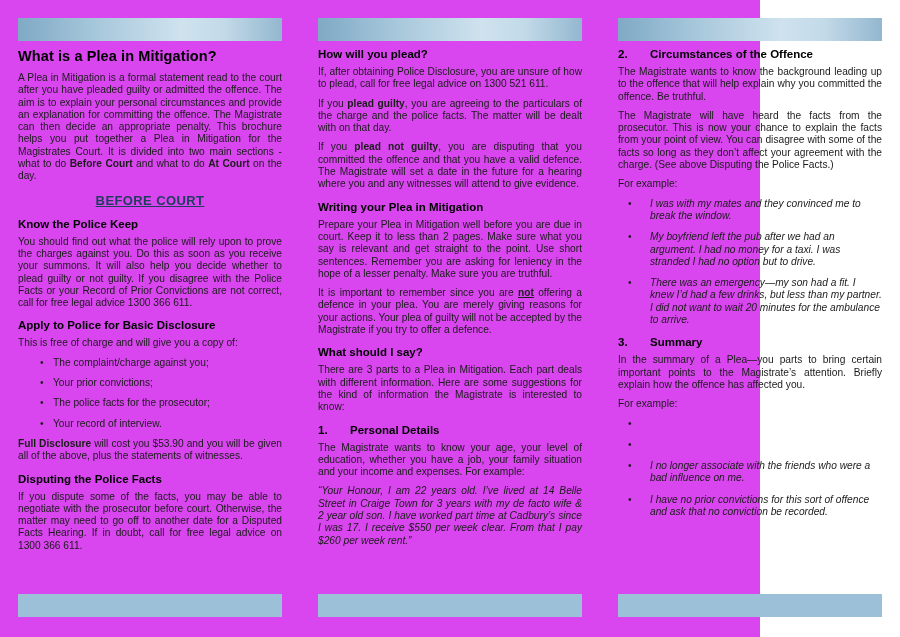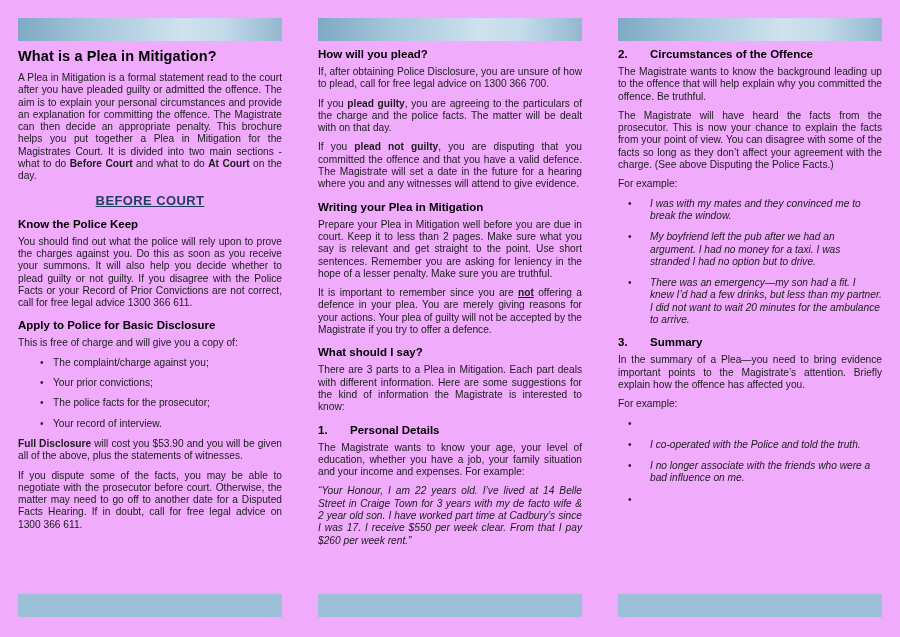--- a/index.html
+++ b/index.html
@@ -4,22 +4,22 @@
 <style>
   html, body {
     margin: 0; padding: 0;
     width: 900px; height: 637px;
     background: #ffffff;
     overflow: hidden;
     font-family: "Liberation Sans", sans-serif;
   }
   .page {
     position: relative;
-    width: 900px; height: 637px;
-    background: #f0abfc;
+    width: 760px; height: 637px;
+    background: #d946ef;
     color: var(--text, #1b1b1b);
   }
   .column {
     position: absolute;
     top: 0;
     width: 264px;
     height: 637px;
   }
   .col-0 { left: 18px; }
   .col-1 { left: 318px; }
@@ -132,30 +132,31 @@
           <li>
             <span class="marker">•</span>
             <span class="bt">The police facts for the prosecutor;</span>
           </li>
           <li>
             <span class="marker">•</span>
             <span class="bt">Your record of interview.</span>
           </li>
         </ul>
         <p class="para"><span class="b">Full Disclosure</span><span> will cost you $53.90 and you will be given all of the above, plus the statements of witnesses.</span></p>
+        <div class="subhead">Disputing the Police Facts</div>
         <p class="para"><span>If you dispute some of the facts, you may be able to negotiate with the prosecutor before court. Otherwise, the matter may need to go off to another date for a Disputed Facts Hearing. If in doubt, call for free legal advice on 1300 366 611.</span></p>
       </div>
     <div class="bottom-bar"></div>
   </div>
 
   <div class="column col-1">
     <div class="top-bar"></div>
     <div class="content">
         <div class="subhead">How will you plead?</div>
-        <p class="para"><span>If, after obtaining Police Disclosure, you are unsure of how to plead, call for free legal advice on 1300 366 700.</span></p>
+        <p class="para"><span>If, after obtaining Police Disclosure, you are unsure of how to plead, call for free legal advice on 1300 521 611.</span></p>
         <p class="para"><span>If you </span><span class="b">plead guilty</span><span>, you are agreeing to the particulars of the charge and the police facts. The matter will be dealt with on that day.</span></p>
         <p class="para"><span>If you </span><span class="b">plead not guilty</span><span>, you are disputing that you committed the offence and that you have a valid defence. The Magistrate will set a date in the future for a hearing where you and any witnesses will attend to give evidence.</span></p>
         <div class="subhead">Writing your Plea in Mitigation</div>
         <p class="para"><span>Prepare your Plea in Mitigation well before you are due in court. Keep it to less than 2 pages. Make sure what you say is relevant and get straight to the point. Use short sentences. Remember you are asking for leniency in the hope of a lesser penalty. Make sure you are truthful.</span></p>
         <p class="para"><span>It is important to remember since you are </span><span class="b u">not</span><span> offering a defence in your plea. You are merely giving reasons for your actions. Your plea of guilty will not be accepted by the Magistrate if you try to offer a defence.</span></p>
         <div class="subhead">What should I say?</div>
         <p class="para"><span>There are 3 parts to a Plea in Mitigation. Each part deals with different information. Here are some suggestions for the kind of information the Magistrate is interested to know:</span></p>
         <div class="num-head">
           <span class="nh-num">1.</span>
           <span class="nh-text">Personal Details</span>
@@ -187,35 +188,35 @@
           </li>
           <li>
             <span class="marker">•</span>
             <span class="bt">There was an emergency—my son had a fit. I knew I’d had a few drinks, but less than my partner. I did not want to wait 20 minutes for the ambulance to arrive.</span>
           </li>
         </ul>
         <div class="num-head">
           <span class="nh-num">3.</span>
           <span class="nh-text">Summary</span>
         </div>
-        <p class="para"><span>In the summary of a Plea—you need to bring evidence important points to the Magistrate’s attention. Briefly explain how the offence has affected you.</span></p>
+        <p class="para"><span>In the summary of a Plea—you parts to bring certain important points to the Magistrate’s attention. Briefly explain how the offence has affected you.</span></p>
         <p class="para"><span>For example:</span></p>
         <ul class="bl italic">
           <li>
             <span class="marker">•</span>
           </li>
           <li>
             <span class="marker">•</span>
-            <span class="bt">I co-operated with the Police and told  the truth.</span>
           </li>
           <li>
             <span class="marker">•</span>
             <span class="bt">I no longer associate with the friends who were a bad influence on me.</span>
           </li>
           <li>
             <span class="marker">•</span>
+            <span class="bt">I have no prior convictions for this sort of offence and ask that no conviction be recorded.</span>
           </li>
         </ul>
       </div>
     <div class="bottom-bar"></div>
   </div>
 
 </div>
 
 </body></html>

